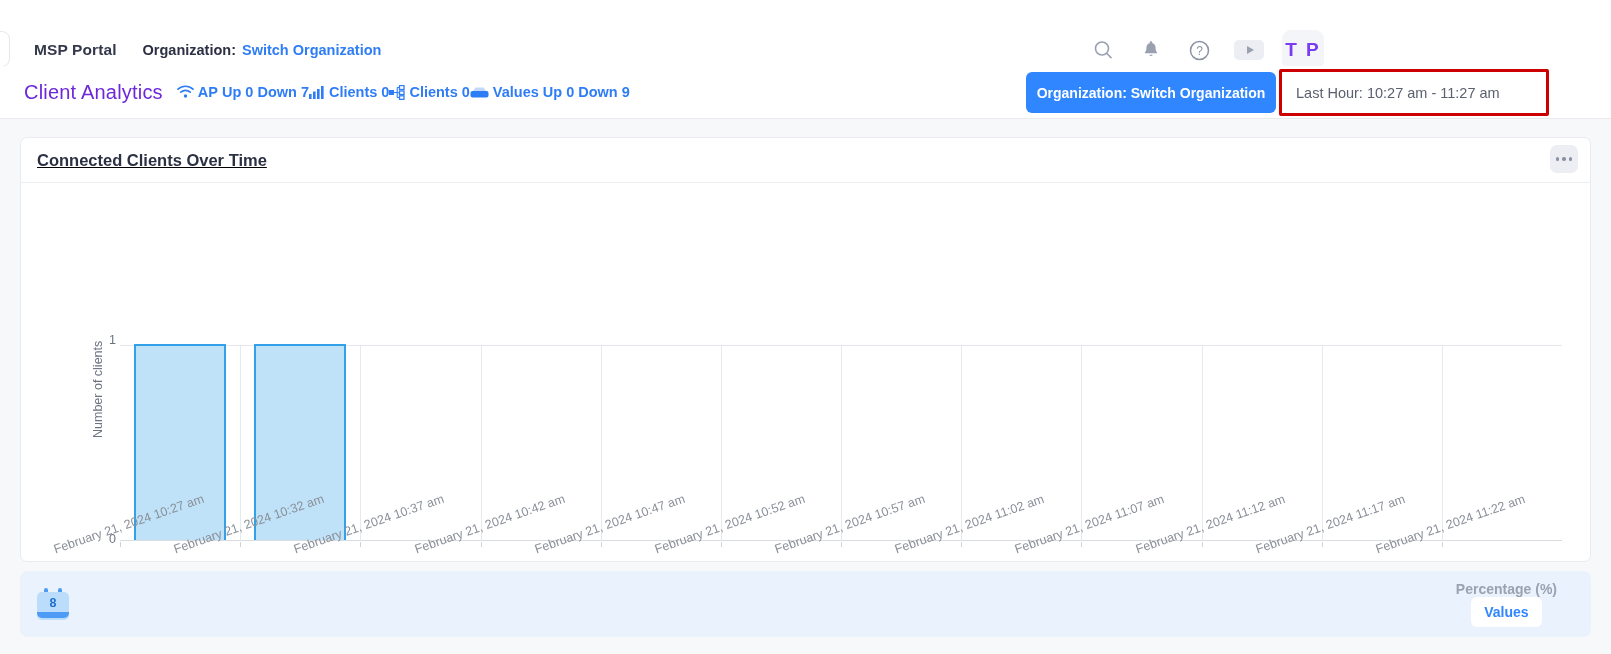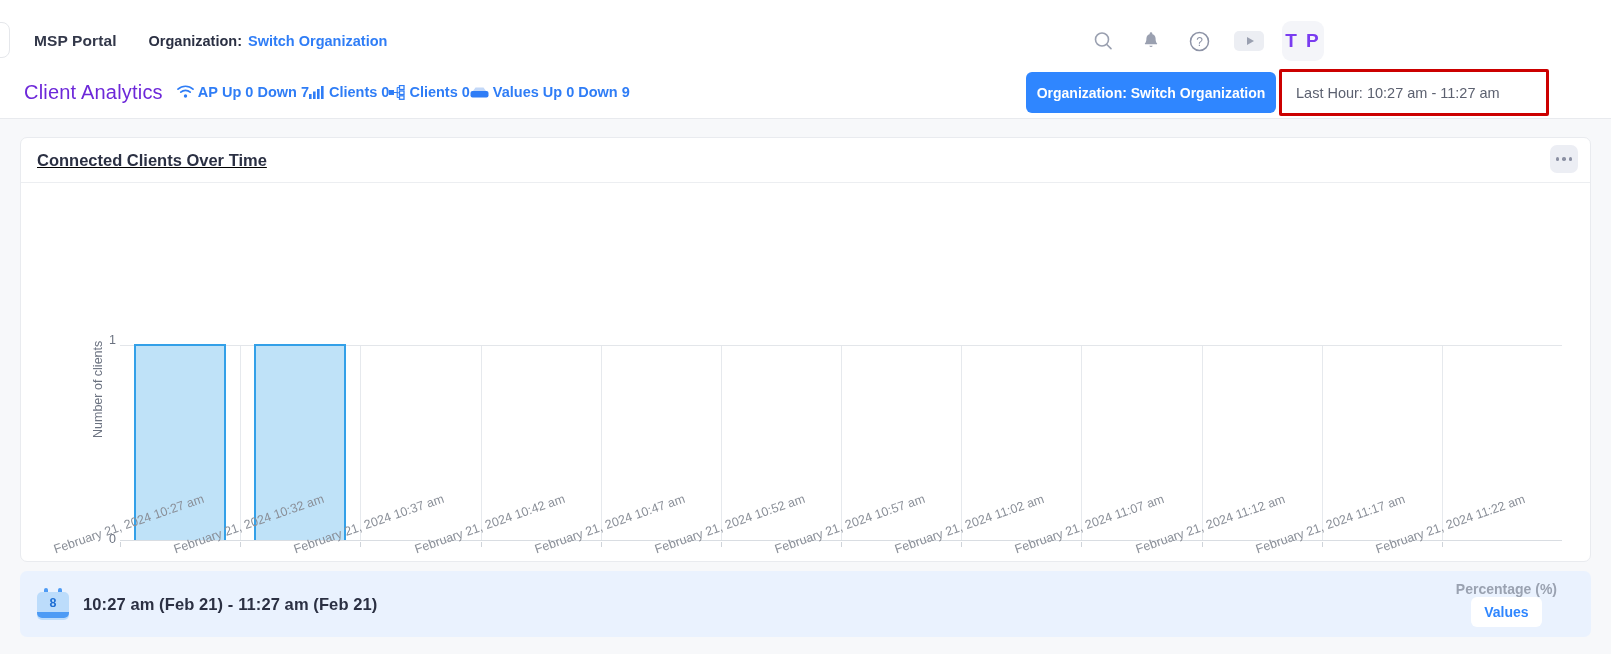--- a/index.html
+++ b/index.html
@@ -6,25 +6,25 @@
   html, body {
     margin: 0; padding: 0;
     width: 1611px; height: 654px;
     background: #ffffff;
     font-family: "Liberation Sans", sans-serif;
     overflow: hidden;
   }
 
   
   .topbar {
-    position: absolute; left: 0; top: 8px;
+    position: absolute; left: 0; top: 17px;
     width: 1342px; height: 66px;
     background: #ffffff;
     border-bottom: 1px solid #e8eaee;
-    display: flex; align-items: center; gap: 6px;
+    display: flex; align-items: center;
   }
   .sidebar-stub {
     position: absolute; left: -14px; top: 14px;
     width: 24px; height: 36px;
     background: #ffffff;
     border: 1px solid #e5e7eb;
     border-radius: 8px;
   }
   .brand {
     margin-left: 34px;
@@ -389,20 +389,19 @@
 
   <div class="footer">
     <div class="cal-icon">
       <div class="cal-ring l"></div>
         <div class="cal-ring r"></div>
       <div class="cal-body"></div>
       <div class="cal-strip"></div>
       <div class="cal-num">8</div>
     </div>
     <div class="ftext">
-      <div class="frange">10:27 am (Feb 21) - 11:27 am (Feb 21)</div>
     </div>
     <div class="toggle">
       <span class="tg-pct">Percentage (%)</span>
       <span class="tg-val">Values</span>
     </div>
   </div>
 </div>
 
 </body></html>

